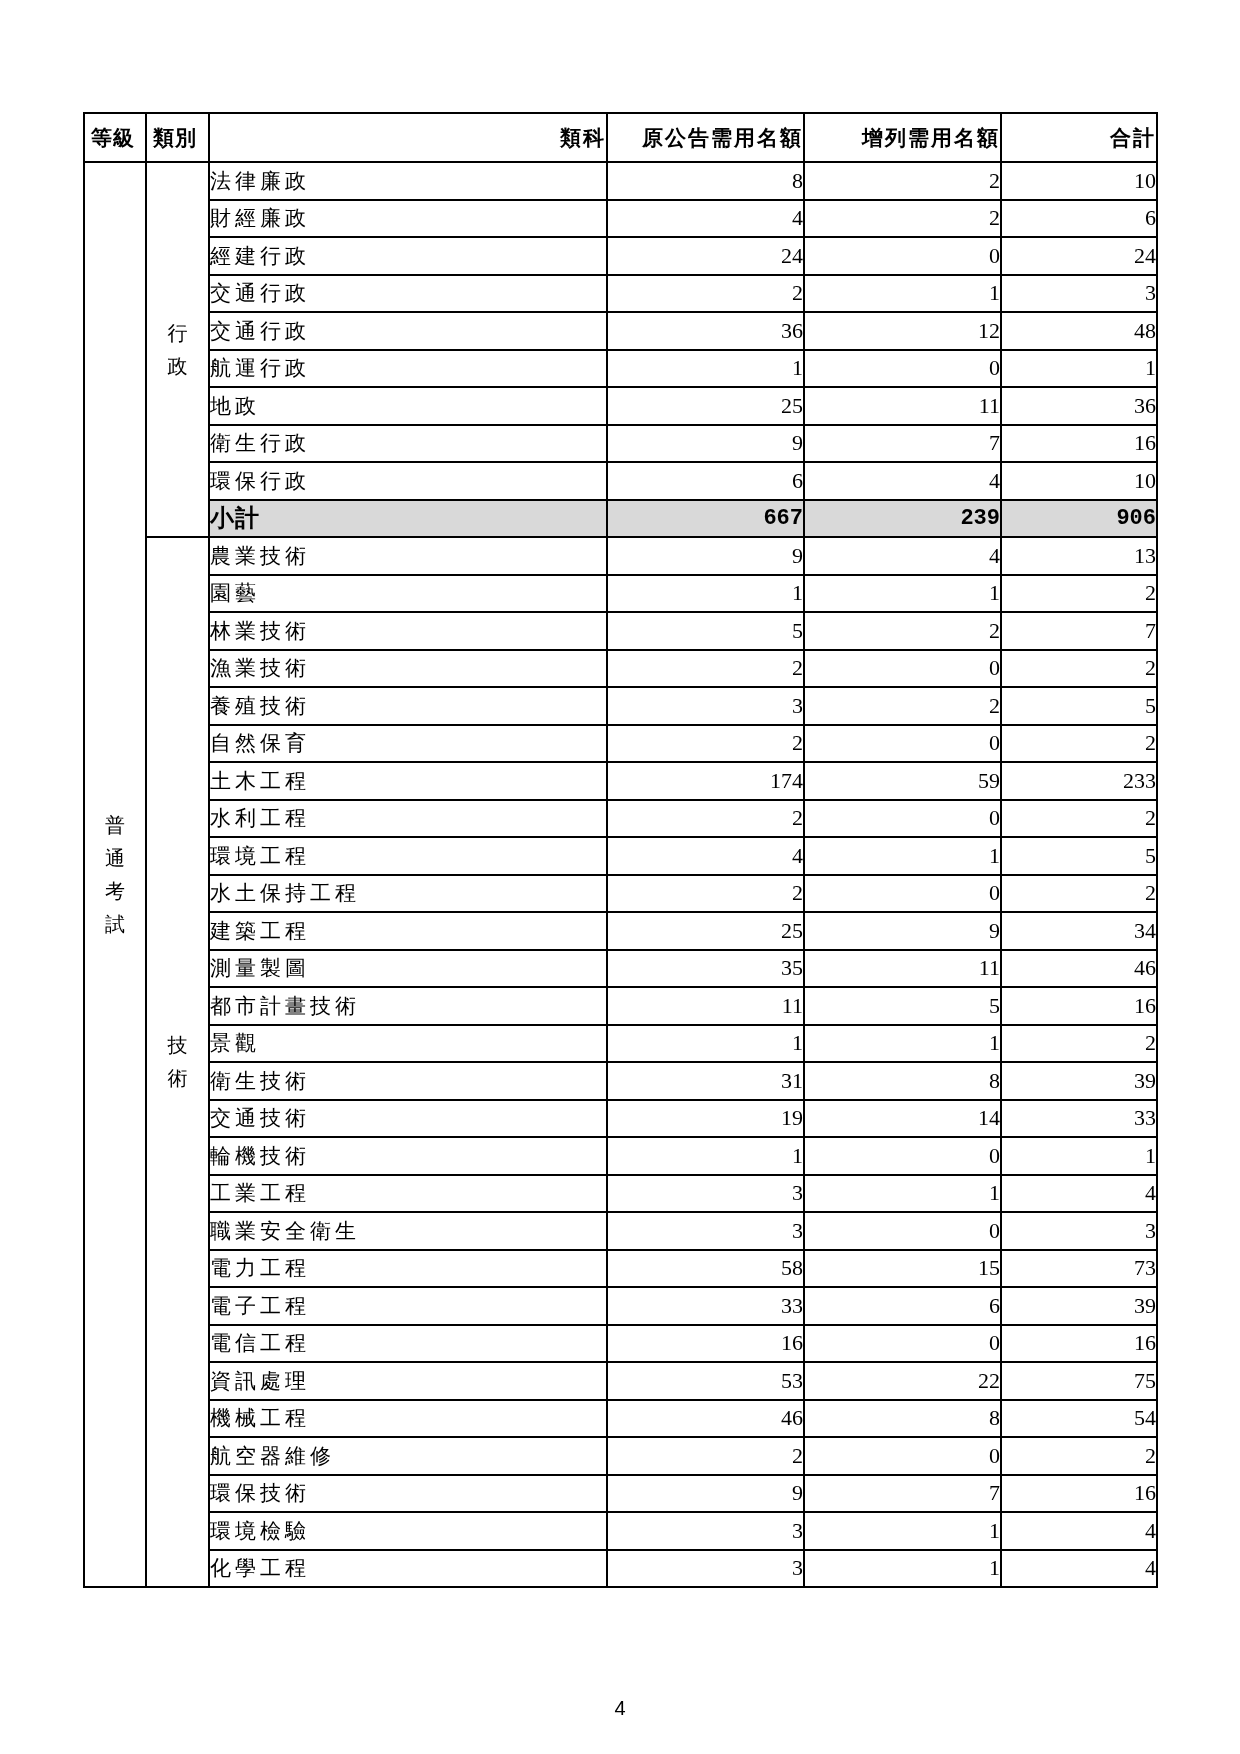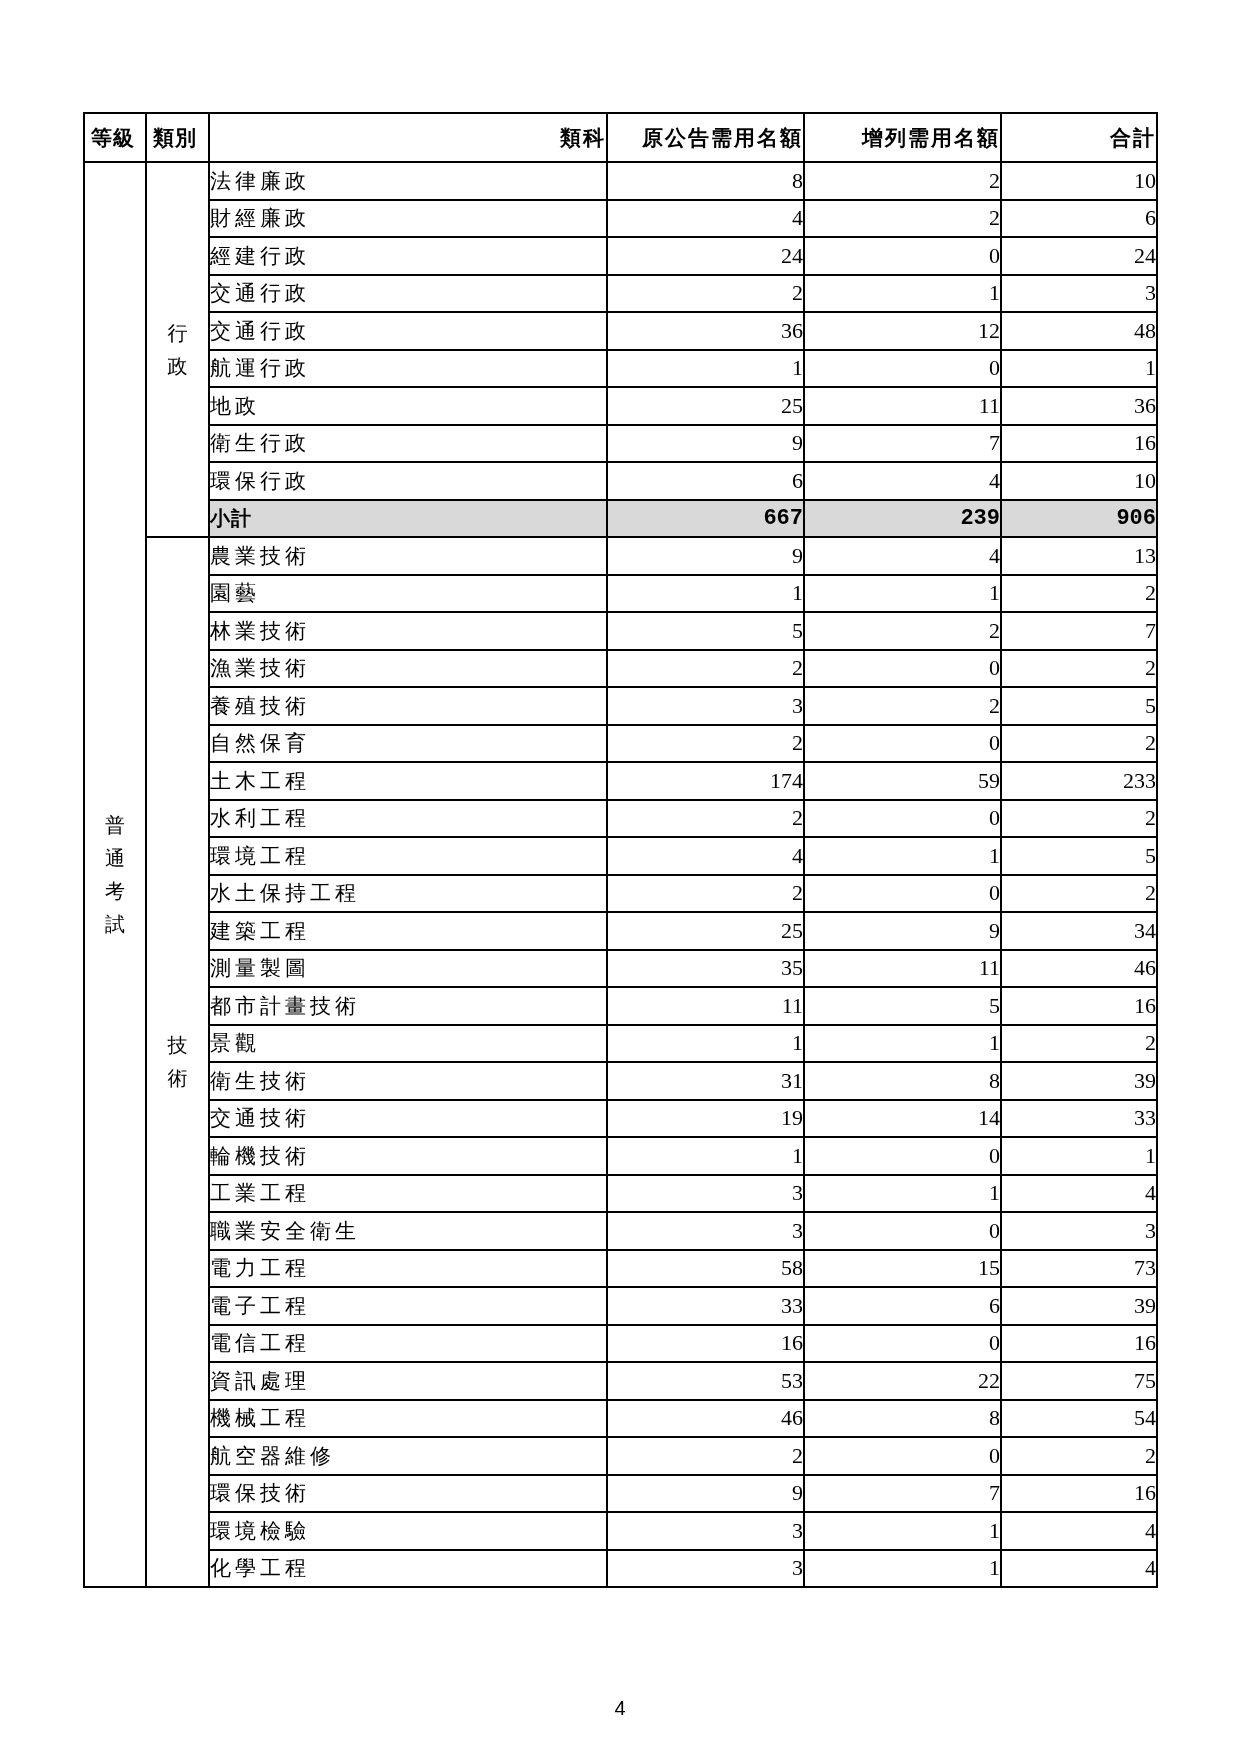--- a/index.html
+++ b/index.html
@@ -7,21 +7,21 @@
   .page { position: absolute; left: 0; top: 0; width: 1240px; height: 1374px; }
   table.quota { position: absolute; left: 83px; top: 112px; border-collapse: collapse; table-layout: fixed; width: 1073px; }
   table.quota th, table.quota td { border: 2px solid #000; padding: 0; height: 37.5px; box-sizing: border-box; }
   table.quota thead th { height: 49px; font-family: "DejaVu Sans", "Liberation Sans", sans-serif; font-weight: bold; font-size: 21px; text-align: right; letter-spacing: 2px; }
   table.quota thead th.left-head { text-align: left; padding-left: 6px; letter-spacing: 1px; }
   td.grade, td.cat { text-align: center; vertical-align: middle; font-size: 20px; line-height: 33px; }
   td.grade span, td.cat span { display: block; }
   td.subject { font-size: 21px; padding-left: 6px; letter-spacing: 4px; white-space: nowrap; }
   td.num { text-align: right; padding-right: 12px; font-size: 22px; font-family: "Liberation Serif", "DejaVu Serif", serif; }
   tr.subtotal td { background: #d9d9d9; font-weight: bold; }
-  tr.subtotal td.subject { font-family: "DejaVu Sans", "Liberation Sans", sans-serif; font-size: 20px; letter-spacing: 1px; }
+  tr.subtotal td.subject { font-family: "DejaVu Sans", "Liberation Sans", sans-serif; font-size: 24px; letter-spacing: 1px; }
   tr.subtotal td.num { font-family: Liberation Mono, monospace; font-weight: bold; }
   .page-number { position: absolute; left: 0; width: 1240px; top: 1697px; text-align: center; font-family: "Liberation Sans", sans-serif; font-size: 20px; }
 </style>
 </head>
 <body>
 
 <div class="page">
   <table class="quota">
     <colgroup>
       <col style="width:62px">

